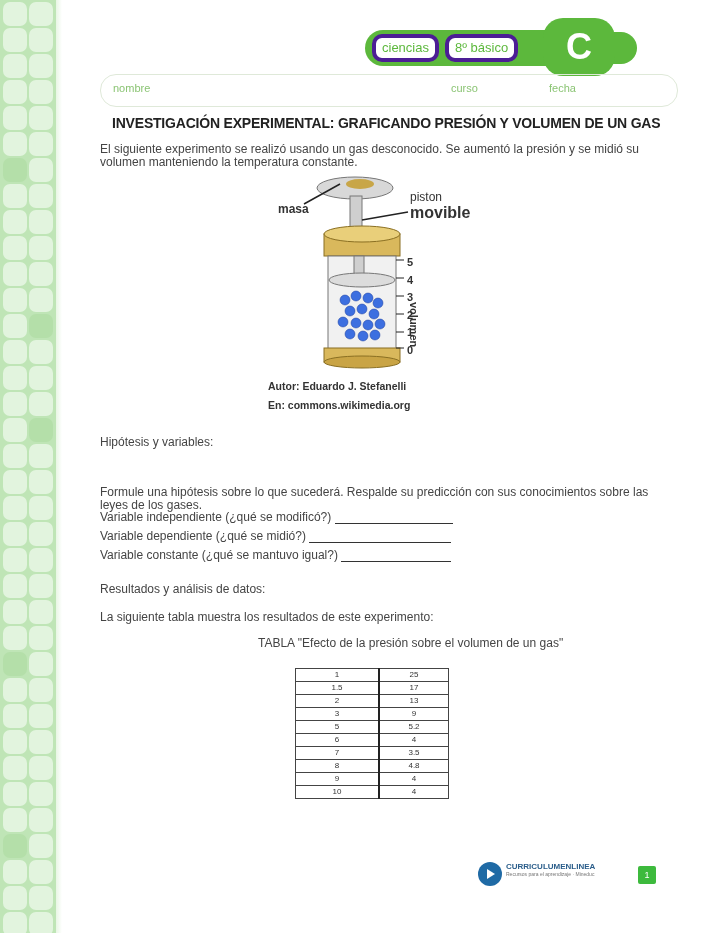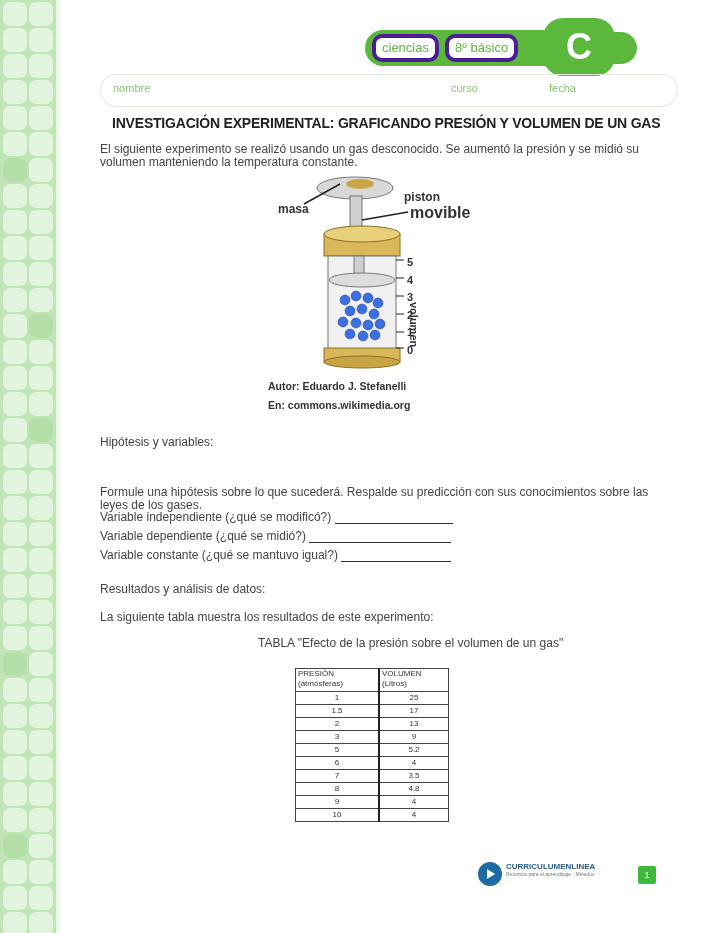--- a/index.html
+++ b/index.html
@@ -229,21 +229,21 @@
     <g stroke="#222" stroke-width="1">
       <line x1="126" y1="88" x2="134" y2="88"></line>
         <line x1="126" y1="106" x2="134" y2="106"></line>
       <line x1="126" y1="124" x2="134" y2="124"></line>
         <line x1="126" y1="142" x2="134" y2="142"></line>
       <line x1="126" y1="160" x2="134" y2="160"></line>
         <line x1="126" y1="176" x2="134" y2="176"></line>
     </g>
   </svg>
   <span style="position:absolute;left:8px;top:30px;font-size:12px;font-weight:bold">masa</span>
-  <span style="position:absolute;left:134px;top:18px;font-size:12px;font-weight:bold">piston</span>
+  <span style="position:absolute;left:140px;top:18px;font-size:12px;font-weight:normal">piston</span>
   <span style="position:absolute;left:140px;top:32px;font-size:16px;font-weight:bold">movible</span>
   <div style="position:absolute;left:137px;top:82px;font-size:11px;font-weight:bold;line-height:17.5px">
     <div>5</div>
     <div>4</div>
     <div>3</div>
     <div>2</div>
     <div>1</div>
     <div>0</div>
   </div>
   <span style="position:absolute;left:150px;top:130px;font-size:11px;font-weight:bold;transform:rotate(90deg);transform-origin:left top;">volumen</span>
@@ -266,30 +266,20 @@
   <span>Variable constante (¿qué se mantuvo igual?)</span>
   <span class="var-line" style="width:110px"></span>
 </div>
 
 <div class="para" style="top:583px">Resultados y análisis de datos:</div>
 <div class="para" style="top:611px">La siguiente tabla muestra los resultados de este experimento:</div>
 <div class="para" style="top:637px;left:258px;width:320px">TABLA "Efecto de la presión sobre el volumen de un gas"</div>
 
 <table class="data">
   <tbody>
-      <tr>
-    <th class="c1">
-      <div>PRESIÓN</div>
-      <div>(atmósferas)</div>
-    </th>
-    <th class="c2">
-      <div>VOLUMEN</div>
-      <div>(Litros)</div>
-    </th>
-  </tr>
   <tr>
         <td class="c1">1</td>
         <td class="c2">25</td>
       </tr>
   <tr>
         <td class="c1">1.5</td>
         <td class="c2">17</td>
       </tr>
   <tr>
         <td class="c1">2</td>

